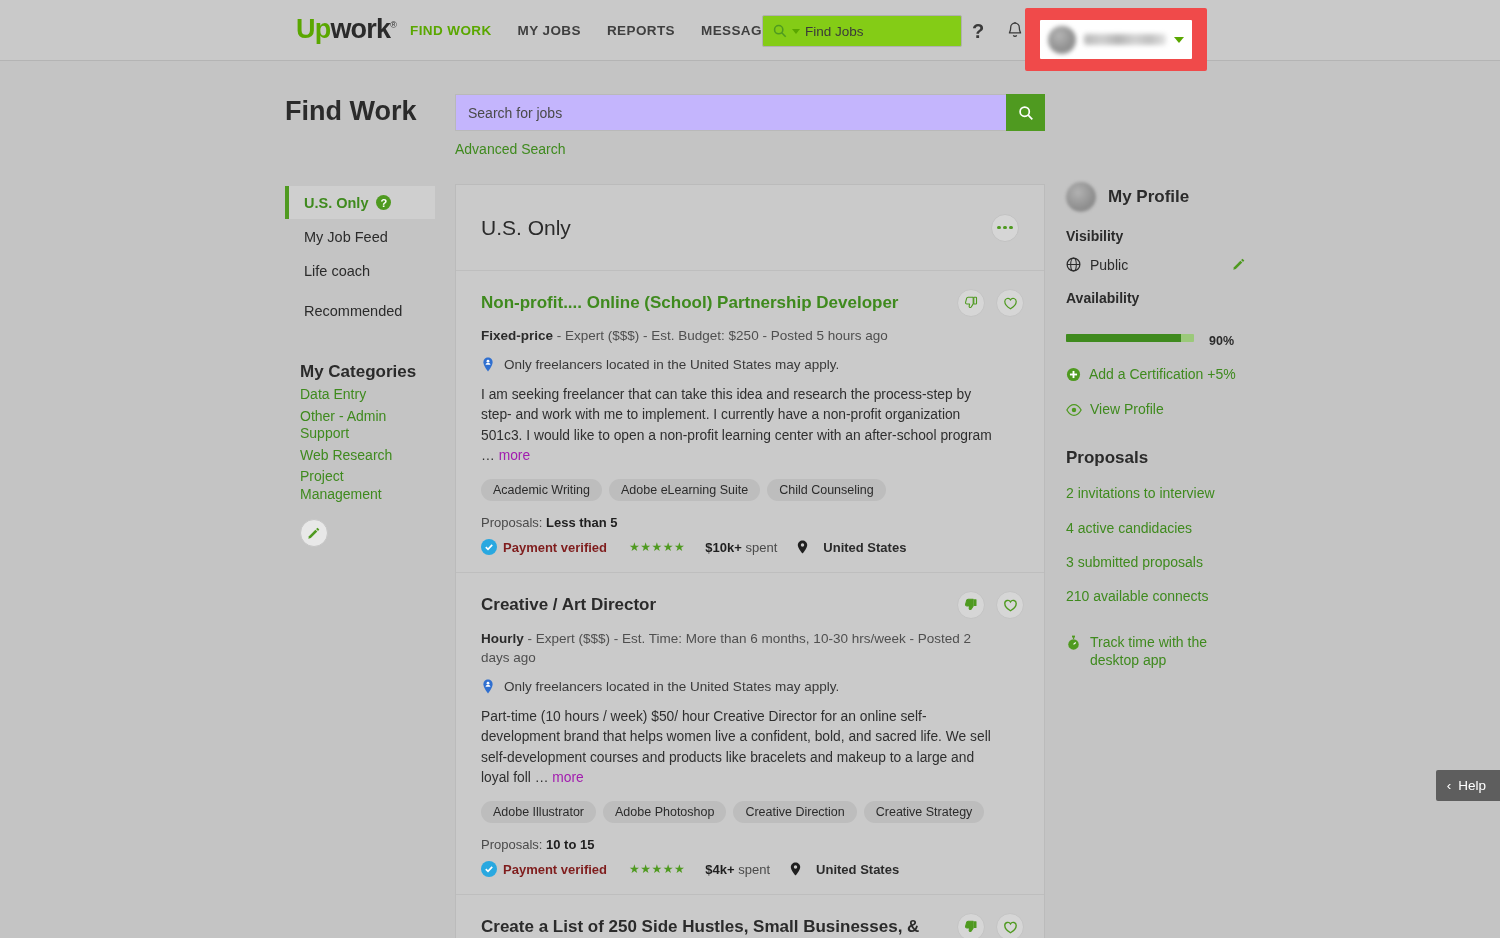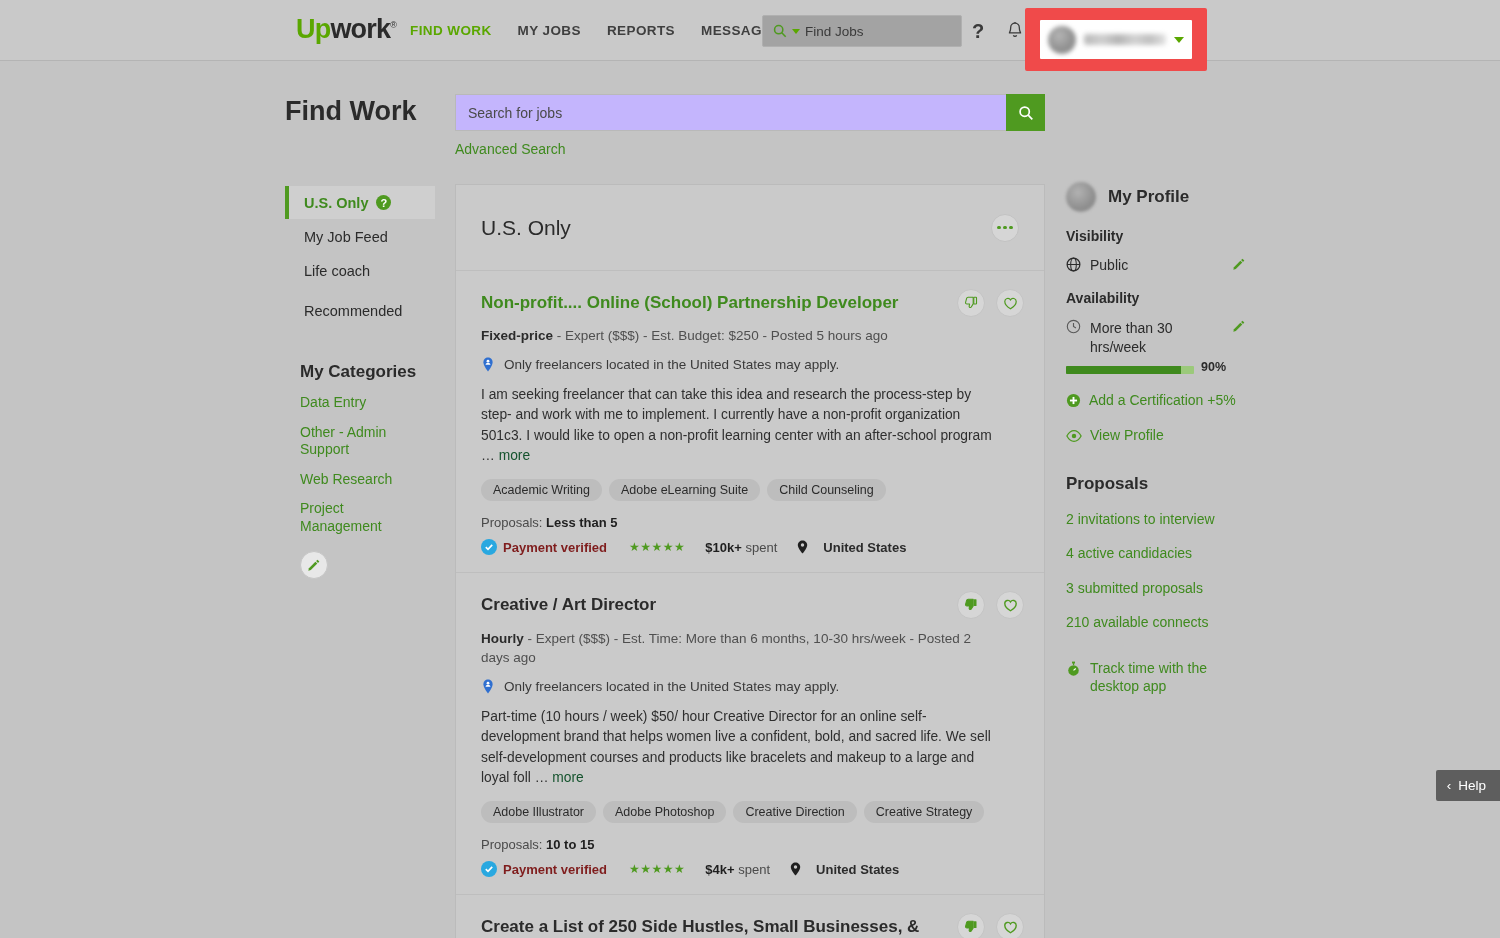--- a/index.html
+++ b/index.html
@@ -30,21 +30,21 @@
   .nav { position: absolute; left: 410px; top: 23px; display: flex; gap: 26px; }
   .nav a {
     font-size: 13.5px; font-weight: bold; letter-spacing: 0.4px;
     color: #3f3f3f; text-decoration: none; text-transform: uppercase;
   }
   .nav a.active { color: #5aa700; }
 
   .hdr-search {
     position: absolute; left: 762px; top: 15px;
     width: 200px; height: 32px;
-    background: #a3a3a3; border: 1px solid #b0b0b0; border-radius: 2px;
+    background: #84cc16; border: 1px solid #b0b0b0; border-radius: 2px;
     display: flex; align-items: center; gap: 5px; padding: 0 10px;
   }
   .hdr-search .txt { font-size: 13.5px; color: #3a3a3a; }
   .caret-sm { width: 0; height: 0; border-left: 4px solid transparent; border-right: 4px solid transparent; border-top: 5px solid #5aa700; }
 
   .help-q {
     position: absolute; left: 972px; top: 20px;
     font-size: 20px; font-weight: bold; color: #3a3a3a;
   }
   .bell { position: absolute; left: 1006px; top: 21px; }
@@ -105,21 +105,21 @@
     border-left: 4px solid #4f9a20; padding-left: 15px;
   }
   .qmark {
     width: 15px; height: 15px; border-radius: 50%; background: #4f9a20;
     color: #ffffff; font-size: 11px; font-weight: bold;
     display: flex; align-items: center; justify-content: center; flex:none;
   }
   .filter-item.sp { margin-top: 7px; }
   .cat-title { margin-top: 35px; padding-left: 15px; font-size: 17px; font-weight: bold; color: #2b2b2b; }
   .cat-link {
-    display: block; padding-left: 15px; margin-top: 12px;
+    display: block; padding-left: 15px; margin-top: 4px;
     font-size: 14px; color: #3f8a1e; text-decoration: none; line-height: 1.25; width: 120px;
   }
   .pencil-btn {
     margin-top: 16px; margin-left: 15px;
     width: 28px; height: 28px; border-radius: 50%; background: #e8e8e8;
     border: 1px solid #c6c6c6; display: flex; align-items: center; justify-content: center;
     cursor: pointer;
   }
 
   
@@ -149,21 +149,21 @@
   .job-actions { position: absolute; right: 20px; top: 18px; display: flex; gap: 11px; }
   .circ-btn {
     width: 28px; height: 28px; border-radius: 50%; background: #d6d6d6;
     border: 1px solid #c4c4c4; display: flex; align-items: center; justify-content: center;
     cursor: pointer;
   }
   .job-meta { margin-top: 13px; font-size: 13.5px; color: #4f4f4f; line-height: 1.45; max-width: 520px; }
   .job-meta b { color: #2b2b2b; }
   .job-loc { margin-top: 11px; font-size: 13.5px; color: #3a3a3a; display: flex; align-items: center; gap: 9px; }
   .job-desc { margin-top: 13px; font-size: 13.8px; color: #2f2f2f; line-height: 1.48; max-width: 518px; }
-  .job-desc a { color: #14532d; text-decoration: none; font-weight: 500; }
+  .job-desc a { color: #a21caf; text-decoration: none; font-weight: 500; }
   .tags { margin-top: 13px; display: flex; flex-wrap: wrap; gap: 7px; }
   .tag {
     background: #bdbdbd; border-radius: 11px; padding: 4px 12px;
     font-size: 12.5px; color: #2b2b2b; cursor: pointer;
   }
   .proposals-line { margin-top: 14px; font-size: 13px; color: #4a4a4a; }
   .proposals-line b { color: #1f1f1f; }
   .trust-row { margin-top: 9px; display: flex; align-items: center; font-size: 13px; color: #4a4a4a; }
   .pv { display: flex; align-items: center; gap: 6px; font-weight: bold; color: #7f1d1d; }
   .pv-badge {
@@ -181,21 +181,21 @@
   .avatar-md {
     width: 30px; height: 30px; border-radius: 50%;
     background: radial-gradient(circle at 40% 35%, #b2b2b2, #8c8c8c 65%, #a0a0a0);
     filter: blur(1.6px); flex:none;
   }
   .prof-head h3 { font-size: 17px; font-weight: bold; color: #2b2b2b; }
   .sec-title { margin-top: 16px; font-size: 14px; font-weight: bold; color: #2b2b2b; }
   .sec-row { margin-top: 13px; display: flex; align-items: flex-start; gap: 9px; font-size: 14px; color: #2b2b2b; }
   .sec-row .pencil-ic { margin-left: auto; }
   .avail-text { line-height: 1.35; max-width: 92px; }
-  .progress-wrap { margin-top: 3px; display: flex; align-items: flex-end; gap: 7px; }
+  .progress-wrap { margin-top: 28px; display: flex; align-items: flex-start; gap: 15px; }
   .progress { width: 128px; height: 8px; background: #9bc97a; border-radius: 1px; overflow: hidden; }
   .progress > i { display: block; height: 100%; background: #3f8a1e; }
   .progress-pct { font-size: 12.5px; font-weight: bold; color: #2b2b2b; }
   .link-row {
     margin-top: 17px; display: flex; align-items: flex-start; gap: 8px;
     font-size: 14px; color: #3f8a1e; text-decoration: none; line-height: 1.3;
   }
   .prop-title { margin-top: 30px; font-size: 17px; font-weight: bold; color: #2b2b2b; }
   .prop-link {
     display: block; margin-top: 16px; font-size: 14px; color: #3f8a1e;
@@ -465,33 +465,20 @@
     <span>Public</span>
     <span class="pencil-ic">
       <svg width="14" height="14" viewBox="0 0 16 16">
         <path d="M2.2 11.6l7.4-7.4 2.2 2.2-7.4 7.4-2.9 0.7z" fill="#4f9a20"></path>
         <path d="M10.4 3.4l1.5-1.5 2.2 2.2-1.5 1.5z" fill="#4f9a20"></path>
       </svg>
     </span>
   </div>
 
   <div class="sec-title">Availability</div>
-  <div class="sec-row">
-    <svg width="15" height="15" viewBox="0 0 16 16">
-      <circle cx="8" cy="8" r="6.6" fill="none" stroke="#5a5a5a" stroke-width="1.2"></circle>
-      <polyline points="8,4.2 8,8 10.6,9.6" fill="none" stroke="#5a5a5a" stroke-width="1.2"></polyline>
-    </svg>
-    <span class="avail-text">More than 30 hrs/week</span>
-    <span class="pencil-ic">
-      <svg width="14" height="14" viewBox="0 0 16 16">
-        <path d="M2.2 11.6l7.4-7.4 2.2 2.2-7.4 7.4-2.9 0.7z" fill="#4f9a20"></path>
-        <path d="M10.4 3.4l1.5-1.5 2.2 2.2-1.5 1.5z" fill="#4f9a20"></path>
-      </svg>
-    </span>
-  </div>
 
   <div class="progress-wrap">
     <div class="progress">
         <i id="pbar" style="width: 90%;"></i>
       </div>
     <span class="progress-pct">90%</span>
   </div>
 
   <a href="#" class="link-row">
     <svg width="15" height="15" viewBox="0 0 16 16" style="flex:none;margin-top:2px">

